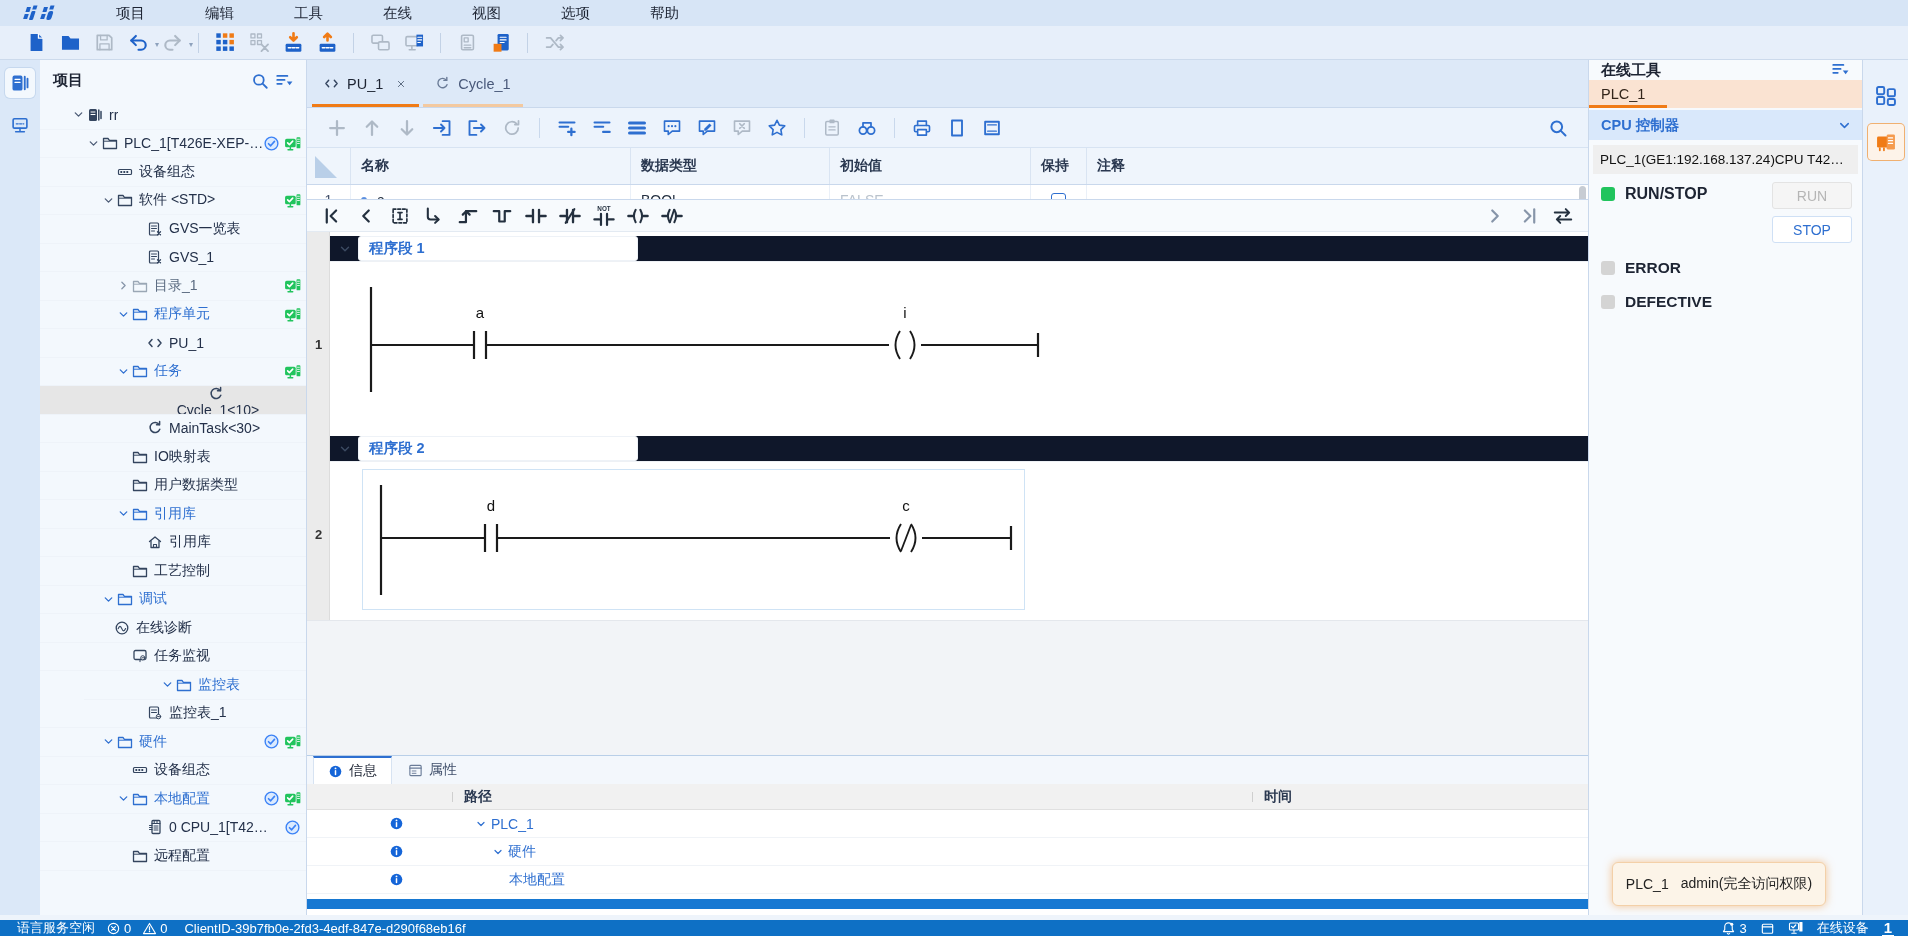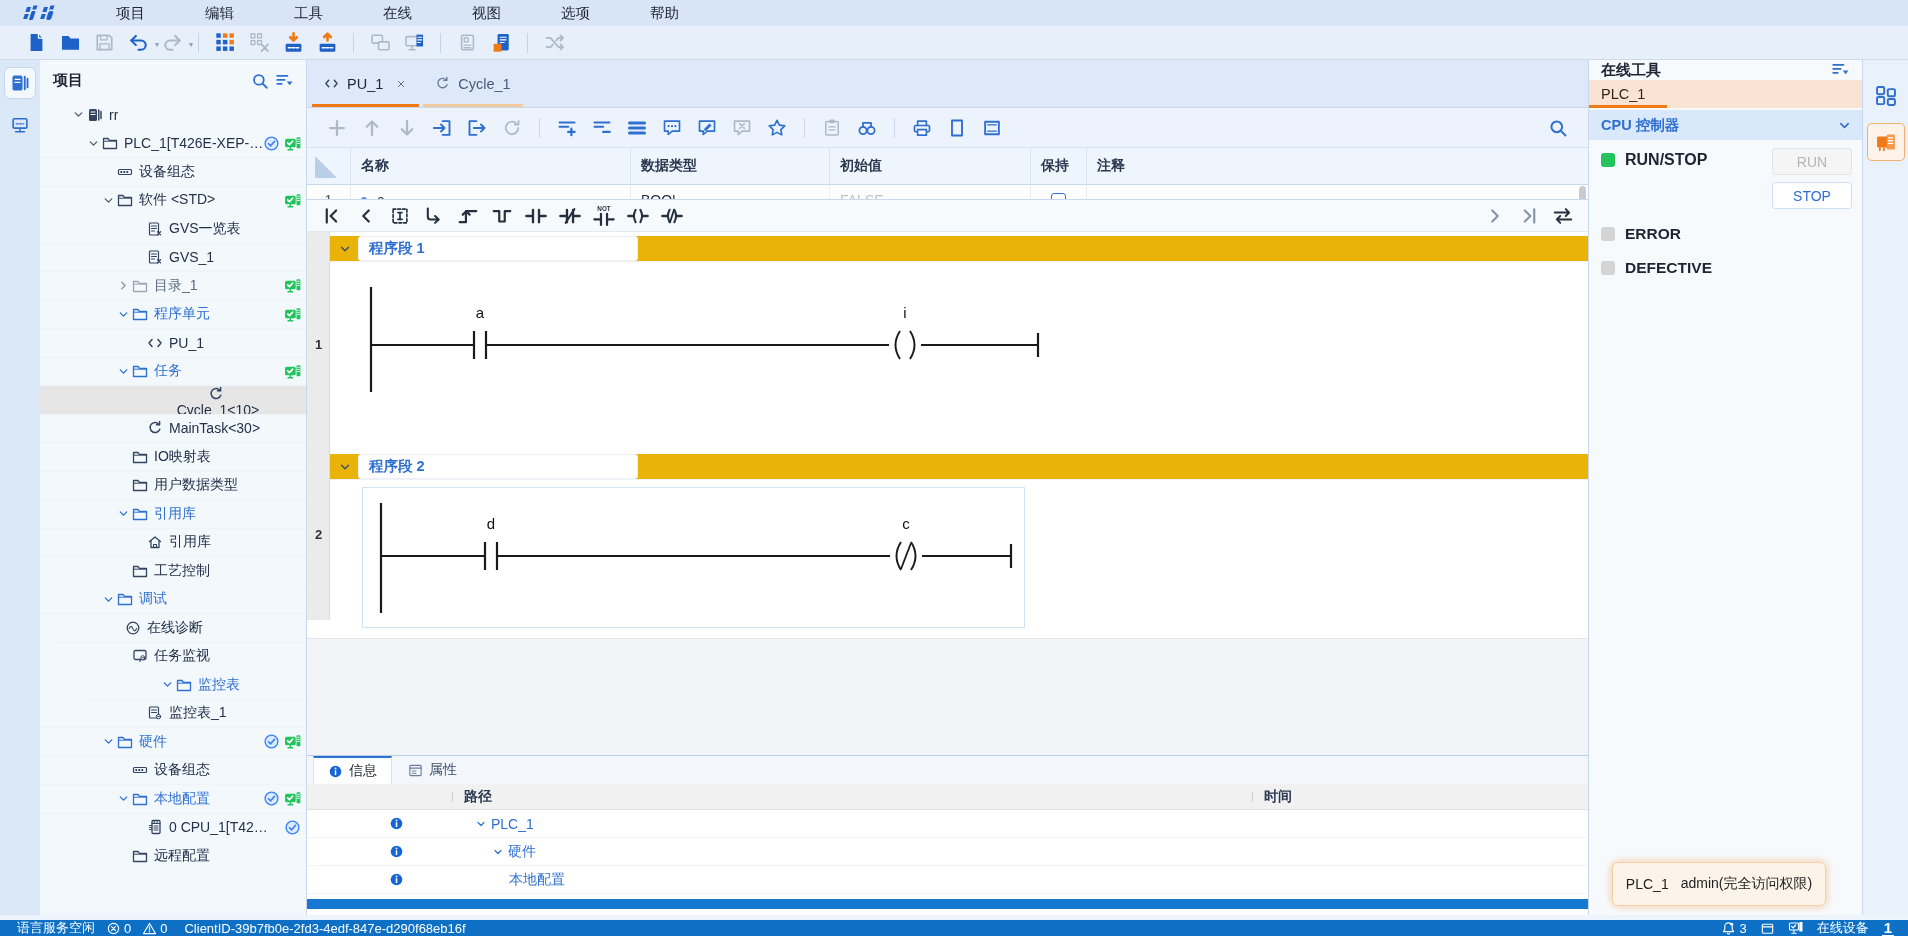--- a/index.html
+++ b/index.html
@@ -81,21 +81,21 @@
   
   .lad-toolbar { height:32px; background:#f7fafd; border-bottom:1px solid #e3eaf2; display:flex;
     align-items:center; padding:0 10px; gap:4px; flex:none; }
   .lt-btn { width:30px; height:26px; display:flex; align-items:center; justify-content:center; border-radius:3px; }
   .lt-right { margin-left:auto; display:flex; gap:4px; }
 
   
   .ladder { flex:1; background:#fff; position:relative; display:flex; flex-direction:column; overflow:hidden; }
   .gutter { position:absolute; left:0; top:0; width:23px; height:388px; background:#ebebeb; border-right:1px solid #dcdcdc; }
   .gnum { position:absolute; left:0; width:23px; text-align:center; font-weight:bold; font-size:13px; color:#333; }
-  .net-head { margin:4px 0 0 23px; height:26px; display:flex; align-items:center; background:#eab308;
+  .net-head { margin:4px 0 0 23px; height:26px; display:flex; align-items:center; background:#0f172a;
     border-bottom:1px solid #eef1f5; padding-left:8px; gap:6px; }
   .net-title-box { background:#fff; border:1px solid #eef2f7; border-radius:3px; padding:2px 10px;
     min-width:280px; font-weight:bold; color:#2e6fd0; font-size:14.5px; }
   .net-body { margin-left:23px; position:relative; }
   .net2-box { position:absolute; left:32px; top:7px; width:663px; height:141px; border:1px solid #cfe3f5; background:#fff; }
   .ladder-filler { flex:1; background:#f2f4f7; border-top:1px solid #e4e7ec; }
 
   
   .bottom-panel { height:160px; flex:none; border-top:1px solid #b9cfe8; background:#fff; position:relative; }
   .bp-tabs { height:28px; background:#f3f7fc; display:flex; align-items:flex-end; padding-left:6px; gap:2px; }
@@ -673,21 +673,21 @@
           <span class="ti">
             <span style="display:flex">
               <svg width="16" height="16" viewBox="0 0 16 16" fill="none" stroke-linecap="round" stroke-linejoin="round">
                 <path d="M1.5 3.5h4.5l1.4 1.8h7.1v8.2H1.5z" stroke="#2e6fd0" stroke-width="1.3"></path>
                 <path d="M1.5 6.2h13" stroke="#2e6fd0" stroke-width="1"></path>
               </svg>
             </span>
           </span>
           <span class="tl">调试</span>
         </div>
-        <div class="tree-row c-dark" style="padding-left: 57px; margin-left: 11px;">
+        <div class="tree-row c-dark" style="padding-left: 57px;">
           <span class="tw"></span>
           <span class="ti">
             <span style="display:flex">
               <svg width="16" height="16" viewBox="0 0 16 16" fill="none" stroke-linecap="round" stroke-linejoin="round">
                 <circle cx="8" cy="8" r="5.8" stroke="#34455f" stroke-width="1.3"></circle>
                 <path d="M4.2 8.6c1.2-3 2.4-3 3.6 0s2.4 3 3.8 0" stroke="#34455f" stroke-width="1.2"></path>
               </svg>
             </span>
           </span>
           <span class="tl">在线诊断</span>
@@ -1194,21 +1194,21 @@
             <line x1="156" y1="69" x2="156" y2="97" stroke-width="2.2"></line>
             <text x="150" y="56" font-size="15" text-anchor="middle" fill="#111" stroke="none" font-family="Liberation Sans,DejaVu Sans,sans-serif">a</text>
             <line x1="157" y1="83" x2="559" y2="83" stroke-width="2"></line>
             <path d="M570 69 Q561 83 570  97" stroke-width="1.9"></path>
             <path d="M580 69 Q589 83 580 97" stroke-width="1.9"></path>
             <text x="575" y="56" font-size="15" text-anchor="middle" fill="#111" stroke="none" font-family="Liberation Sans,DejaVu Sans,sans-serif">i</text>
             <line x1="591" y1="83" x2="708" y2="83" stroke-width="2"></line>
             <line x1="708" y1="71" x2="708" y2="95" stroke-width="2.2"></line>
           </svg>
         </div>
-        <div class="net-head" style="margin-top: 24px;">
+        <div class="net-head" style="margin-top: 6px;">
           <span>
             <svg width="14" height="14" viewBox="0 0 16 16" fill="none" stroke-linecap="round" stroke-linejoin="round">
               <path d="M4 6l4 4 4-4" stroke="#3d4c63" stroke-width="1.6"></path>
             </svg>
           </span>
           <span class="net-title-box">程序段 2</span>
         </div>
         <div class="net-body" style="height: 158px;">
           <div class="net2-box">
             <svg width="661" height="139" viewBox="0 0 661 139" fill="none" stroke="#1a1a1a">
@@ -1328,20 +1328,21 @@
       </div>
     <div class="rp-section">
       <span>CPU 控制器</span>
         <span class="sp"></span>
       <span id="rp-chev">
           <svg width="15" height="15" viewBox="0 0 16 16" fill="none" stroke-linecap="round" stroke-linejoin="round">
             <path d="M4 6l4 4 4-4" stroke="#2e6fd0" stroke-width="1.6"></path>
           </svg>
         </span>
     </div>
+    <div class="rp-device">PLC_1(GE1:192.168.137.24)CPU T42…</div>
     <div class="rp-runrow">
       <span class="led green"></span>
       <span class="rp-runlabel">RUN/STOP</span>
       <span class="rp-btncol">
         <span class="rp-btn">RUN</span>
         <span class="rp-btn stop">STOP</span>
       </span>
     </div>
     <div class="rp-ind">
       <span class="led gray"></span>

